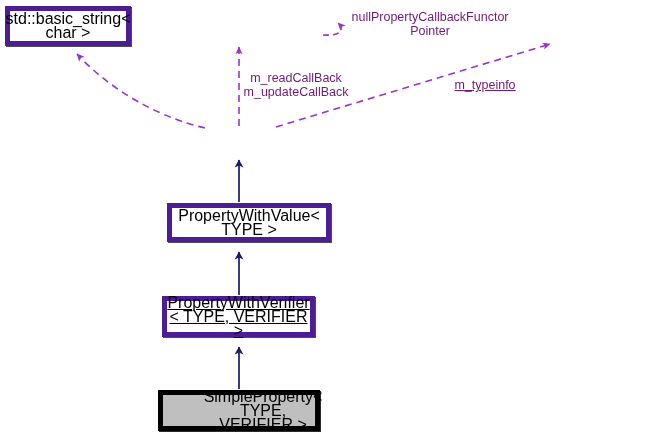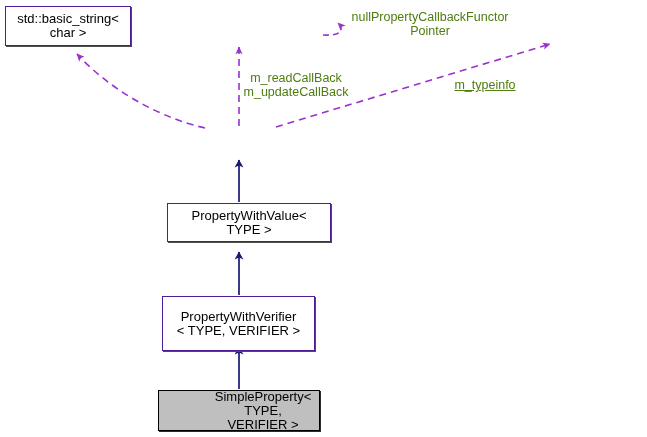--- a/index.html
+++ b/index.html
@@ -18,27 +18,27 @@
   #edge-layer {
     position: absolute;
     left: 0;
     top: 0;
     width: 647px;
     height: 437px;
   }
   .node {
     position: absolute;
     box-sizing: border-box;
-    border: 1px solid #4c1d95;
+    border: 5px solid #4c1d95;
     background: #ffffff;
     display: flex;
     align-items: center;
     justify-content: center;
     text-align: center;
-    font-size: 13px;
+    font-size: 16px;
     line-height: 14px;
     color: #000000;
     letter-spacing: 0px;
     z-index: 3;
     box-shadow: 1px 1px 0 0 #4d4d4d;
   }
   .node.focal {
     background: #bfbfbf;
     box-shadow: 1px 1px 0 0 #2b2b2b;
     border-color: #000000;
@@ -46,21 +46,21 @@
   }
   .node .label {
     display: block;
     white-space: pre-line;
     padding: 0 3px;
   }
   .edge-label {
     position: absolute;
     font-size: 12.5px;
     line-height: 14px;
-    color: #4d7c0f;
+    color: #701a75;
     text-align: center;
     white-space: pre-line;
     z-index: 2;
     background: transparent;
   }
 </style>
 </head>
 <body>
 
 <div id="diagram">
@@ -96,21 +96,21 @@
   </div>
 
 
 
 
   <div class="node" id="node-property-with-value" style="left: 167px; top: 203px; width: 164px; height: 39px;">
     <span class="label">PropertyWithValue&lt;
 TYPE &gt;</span>
   </div>
 
-  <div class="node" id="node-property-with-verifier" style="left: 162px; top: 296px; width: 153px; height: 55px;">
+  <div class="node" id="node-property-with-verifier" style="left: 162px; top: 296px; width: 153px; height: 41px; text-decoration: underline;">
     <span class="label">PropertyWithVerifier
 &lt; TYPE, VERIFIER &gt;</span>
   </div>
 
   <div class="node focal" id="node-simple-property" style="left: 158px; top: 390px; width: 162px; height: 41px;">
     <span class="label">SimpleProperty&lt; TYPE,
 VERIFIER &gt;</span>
   </div>
 
 

